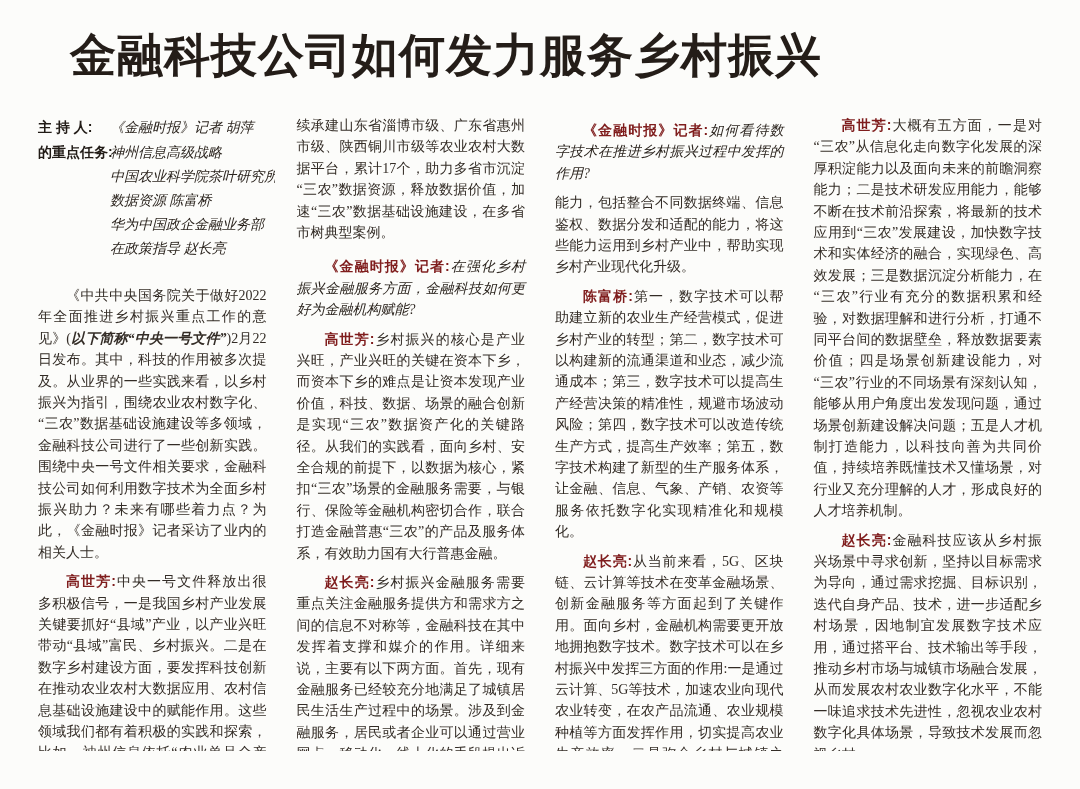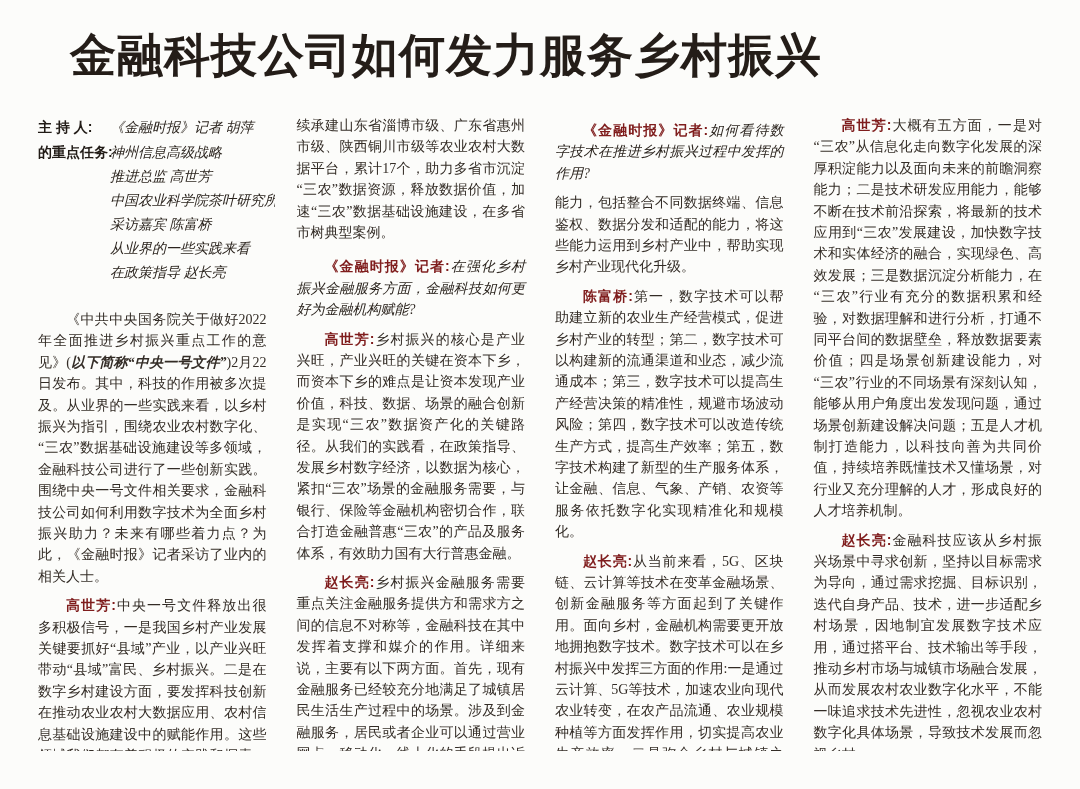--- a/index.html
+++ b/index.html
@@ -67,33 +67,32 @@
 </head>
 <body>
 
 <div class="page">
   <h1 class="title">金融科技公司如何发力服务乡村振兴</h1>
   <div class="columns">
       <div class="col">
         <div class="byline">
           <div class="byline-line"><span class="byline-label">主 持 人:</span><span class="byline-value">《金融时报》记者 胡萍</span></div>
           <div class="byline-line"><span class="byline-label">的重点任务:</span><span class="byline-value">神州信息高级战略</span></div>
-          <div class="byline-line indent"><span class="byline-value">推进总监 高世芳</span></div>
           <div class="byline-line indent"><span class="byline-value">中国农业科学院茶叶研究所</span></div>
-          <div class="byline-line indent"><span class="byline-value">采访嘉宾 陈富桥</span></div>
-          <div class="byline-line indent"><span class="byline-value">从业界的一些实践来看</span></div>
+          <div class="byline-line indent"><span class="byline-value">数据资源 陈富桥</span></div>
+          <div class="byline-line indent"><span class="byline-value">华为中国政企金融业务部</span></div>
           <div class="byline-line indent"><span class="byline-value">在政策指导 赵长亮</span></div>
         </div>
         <p class="blk para"><span>《中共中央国务院关于做好2022年全面推进乡村振兴重点工作的意见》(</span><span class="b">以下简称“中央一号文件”</span><span>)2月22日发布。其中，科技的作用被多次提及。从业界的一些实践来看，以乡村振兴为指引，围绕农业农村数字化、“三农”数据基础设施建设等多领域，金融科技公司进行了一些创新实践。围绕中央一号文件相关要求，金融科技公司如何利用数字技术为全面乡村振兴助力？未来有哪些着力点？为此，《金融时报》记者采访了业内的相关人士。</span></p>
         <p class="blk answer"><span class="speaker">高世芳:</span><span>中央一号文件释放出很多积极信号，一是我国乡村产业发展关键要抓好“县域”产业，以产业兴旺带动“县域”富民、乡村振兴。二是在数字乡村建设方面，要发挥科技创新在推动农业农村大数据应用、农村信息基础设施建设中的赋能作用。这些领域我们都有着积极的实践和探索，比如，神州信息依托“农业单品全产业链大数据平台”，助力打造陕西眉县猕猴桃单品大数据、陕西洛川苹果单品大数据、云南禄劝县中药材单品大数据等，并在更多领域复制，为推动区域特色产业发展赋能。我们自2019年在江苏率先落地我国首个省级农业农村大数据平台以来，又连</span></p>
       </div>
       <div class="col">
         <p class="blk para_cont"><span>续承建山东省淄博市级、广东省惠州市级、陕西铜川市级等农业农村大数据平台，累计17个，助力多省市沉淀“三农”数据资源，释放数据价值，加速“三农”数据基础设施建设，在多省市树典型案例。</span></p>
         <p class="blk question"><span class="speaker">《金融时报》记者:</span><span class="qtext">在强化乡村振兴金融服务方面，金融科技如何更好为金融机构赋能?</span></p>
-        <p class="blk answer"><span class="speaker">高世芳:</span><span>乡村振兴的核心是产业兴旺，产业兴旺的关键在资本下乡，而资本下乡的难点是让资本发现产业价值，科技、数据、场景的融合创新是实现“三农”数据资产化的关键路径。从我们的实践看，在政策指导、发展乡村数字经济，以数据为核心，紧扣“三农”场景的金融服务需要，与银行、保险等金融机构密切合作，联合打造金融普惠“三农”的产品及服务体系，有效助力国有大行普惠金融。</span></p>
+        <p class="blk answer"><span class="speaker">高世芳:</span><span>乡村振兴的核心是产业兴旺，产业兴旺的关键在资本下乡，而资本下乡的难点是让资本发现产业价值，科技、数据、场景的融合创新是实现“三农”数据资产化的关键路径。从我们的实践看，面向乡村、安全合规的前提下，以数据为核心，紧扣“三农”场景的金融服务需要，与银行、保险等金融机构密切合作，联合打造金融普惠“三农”的产品及服务体系，有效助力国有大行普惠金融。</span></p>
         <p class="blk answer"><span class="speaker">赵长亮:</span><span>乡村振兴金融服务需要重点关注金融服务提供方和需求方之间的信息不对称等，金融科技在其中发挥着支撑和媒介的作用。详细来说，主要有以下两方面。首先，现有金融服务已经较充分地满足了城镇居民生活生产过程中的场景。涉及到金融服务，居民或者企业可以通过营业网点、移动化、线上化的手段提出诉求并且进行解决。面向乡村，这一部分成熟的服务需要下移。以营业网点为例，通过 ideahub 智慧屏等智能协作手段，可以将营业网点实现线上化远程服务，乡村金融服务主体可以通过智慧屏完成费用缴纳、政策下发，小额贷款等服务也可以在智慧屏上完成信用验证，这大大节省了金融机构渠道下沉的需要，同时节省了相应成本。</span></p>
       </div>
       <div class="col">
         <p class="blk question"><span class="speaker">《金融时报》记者:</span><span class="qtext">如何看待数字技术在推进乡村振兴过程中发挥的作用?</span></p>
         <p class="blk para_cont"><span>能力，包括整合不同数据终端、信息鉴权、数据分发和适配的能力，将这些能力运用到乡村产业中，帮助实现乡村产业现代化升级。</span></p>
         <p class="blk answer"><span class="speaker">陈富桥:</span><span>第一，数字技术可以帮助建立新的农业生产经营模式，促进乡村产业的转型；第二，数字技术可以构建新的流通渠道和业态，减少流通成本；第三，数字技术可以提高生产经营决策的精准性，规避市场波动风险；第四，数字技术可以改造传统生产方式，提高生产效率；第五，数字技术构建了新型的生产服务体系，让金融、信息、气象、产销、农资等服务依托数字化实现精准化和规模化。</span></p>
         <p class="blk answer"><span class="speaker">赵长亮:</span><span>从当前来看，5G、区块链、云计算等技术在变革金融场景、创新金融服务等方面起到了关键作用。面向乡村，金融机构需要更开放地拥抱数字技术。数字技术可以在乡村振兴中发挥三方面的作用:一是通过云计算、5G等技术，加速农业向现代农业转变，在农产品流通、农业规模种植等方面发挥作用，切实提高农业生产效率；二是弥合乡村与城镇之间、村民与市民之间、农产品提供方与农产品需求方之间的信息鸿沟，实现市场信息的敏捷流通、农产品的即时消费，提高农业产业链和供应链的时效性和现代化水平；三是借助远程协作等数字基础设施建设，发展乡村数字经济，通过乡村政务一网通，解决乡镇政务服务难触达的问题，通过创新场景，比如远程银行、远程学校、远程诊疗等创新应用，提升乡村地区公共服务质量，进一步推动乡村治理向现代化迈进。</span></p>
       </div>
       <div class="col">
         <p class="blk answer"><span class="speaker">高世芳:</span><span>大概有五方面，一是对“三农”从信息化走向数字化发展的深厚积淀能力以及面向未来的前瞻洞察能力；二是技术研发应用能力，能够不断在技术前沿探索，将最新的技术应用到“三农”发展建设，加快数字技术和实体经济的融合，实现绿色、高效发展；三是数据沉淀分析能力，在“三农”行业有充分的数据积累和经验，对数据理解和进行分析，打通不同平台间的数据壁垒，释放数据要素价值；四是场景创新建设能力，对“三农”行业的不同场景有深刻认知，能够从用户角度出发发现问题，通过场景创新建设解决问题；五是人才机制打造能力，以科技向善为共同价值，持续培养既懂技术又懂场景，对行业又充分理解的人才，形成良好的人才培养机制。</span></p>

